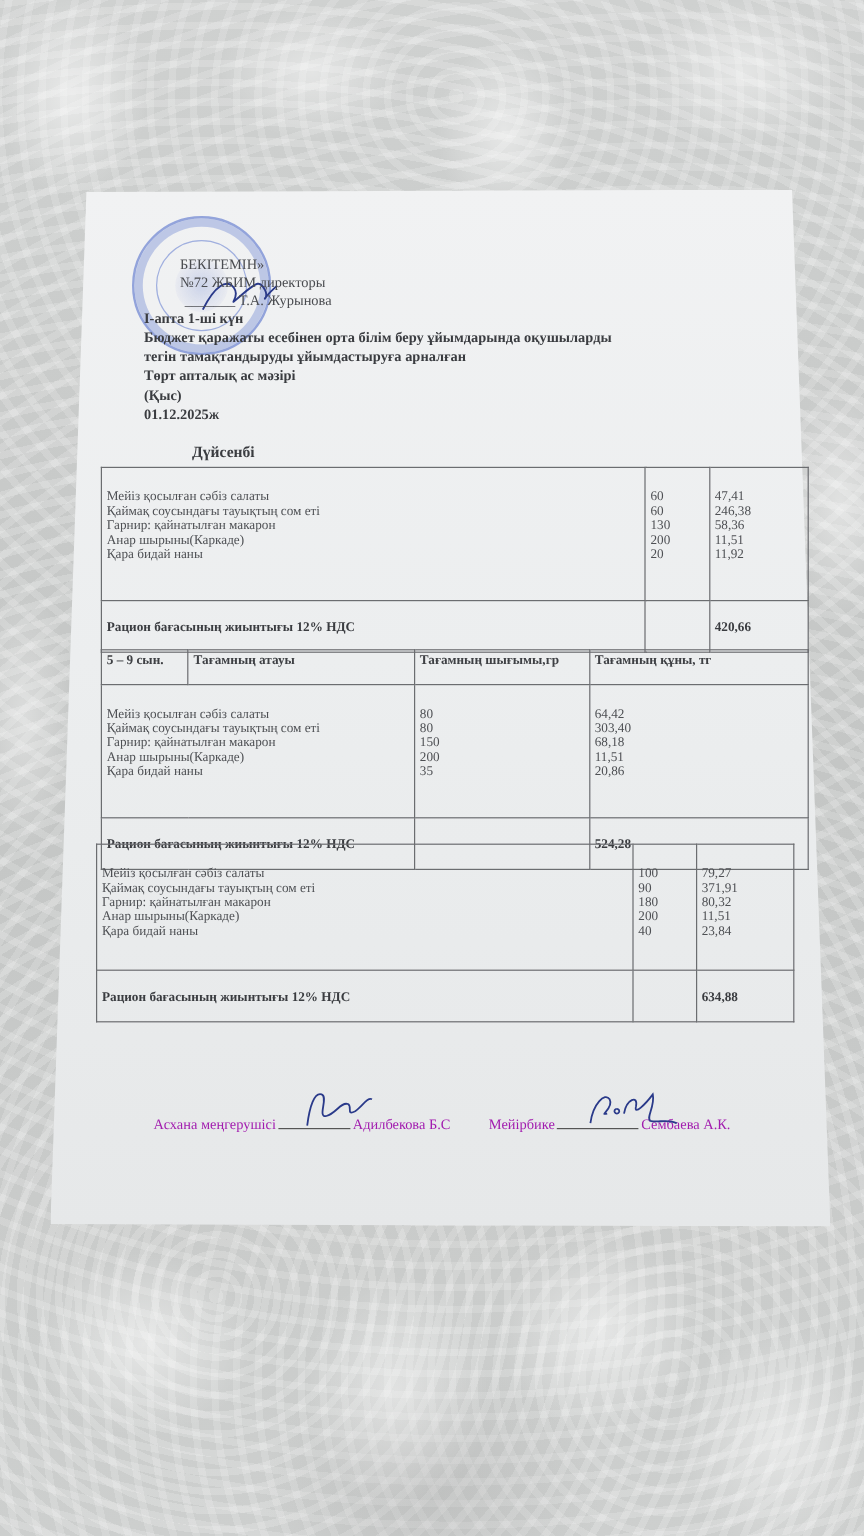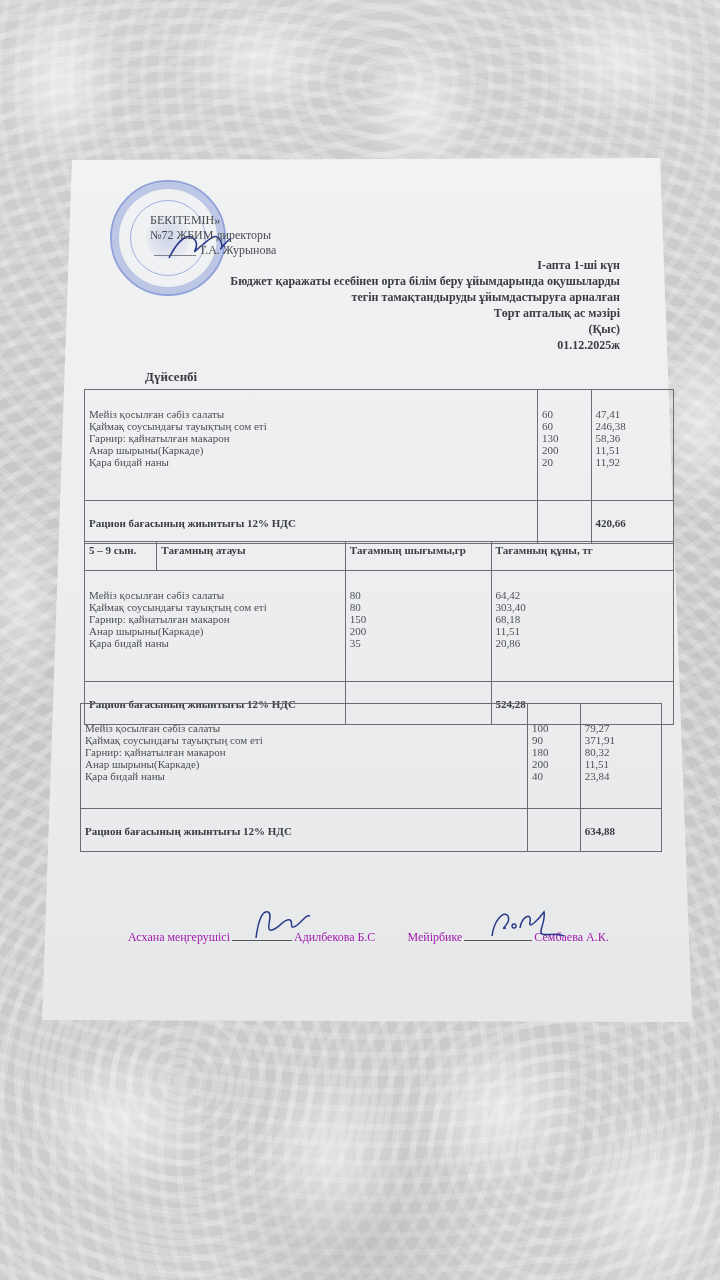--- a/index.html
+++ b/index.html
@@ -49,22 +49,22 @@
     .stamp::before {
       content: ""; position: absolute; inset: 18px; border-radius: 50%;
       border: 1.5px solid rgba(70,100,200,.55);
     }
     .stamp::after {
       content: ""; position: absolute; inset: 34px; border-radius: 50%;
       background: radial-gradient(circle, rgba(70,100,200,.25), rgba(70,100,200,.05) 70%);
     }
 
     .approve { font-size: 12px; line-height: 15px; color: #4a4c50; }
-    .title { left: 120px; width: 500px; text-align: right; font-weight: bold; font-size: 12px; color: #3a3c40; }
-    .day { left: 145px; top: 369px; font-weight: bold; font-size: 13px; color: #3a3c40; }
+    .title { left: 120px; width: 500px; text-align: left; font-weight: bold; font-size: 12px; color: #3a3c40; }
+    .day { left: 160px; top: 369px; font-weight: bold; font-size: 13px; color: #3a3c40; }
 
     
     .menu-table {
       position: absolute; left: 84px; width: 590px;
       border-collapse: collapse; font-size: 11px; color: #4e5054;
     }
     .menu-table td {
       border: 1px solid #6b6d70; vertical-align: top; padding: 2px 4px 0 4px;
     }
     .menu-table .hdr td { font-weight: bold; color: #3e4044; height: 26px; line-height: 12px; }

